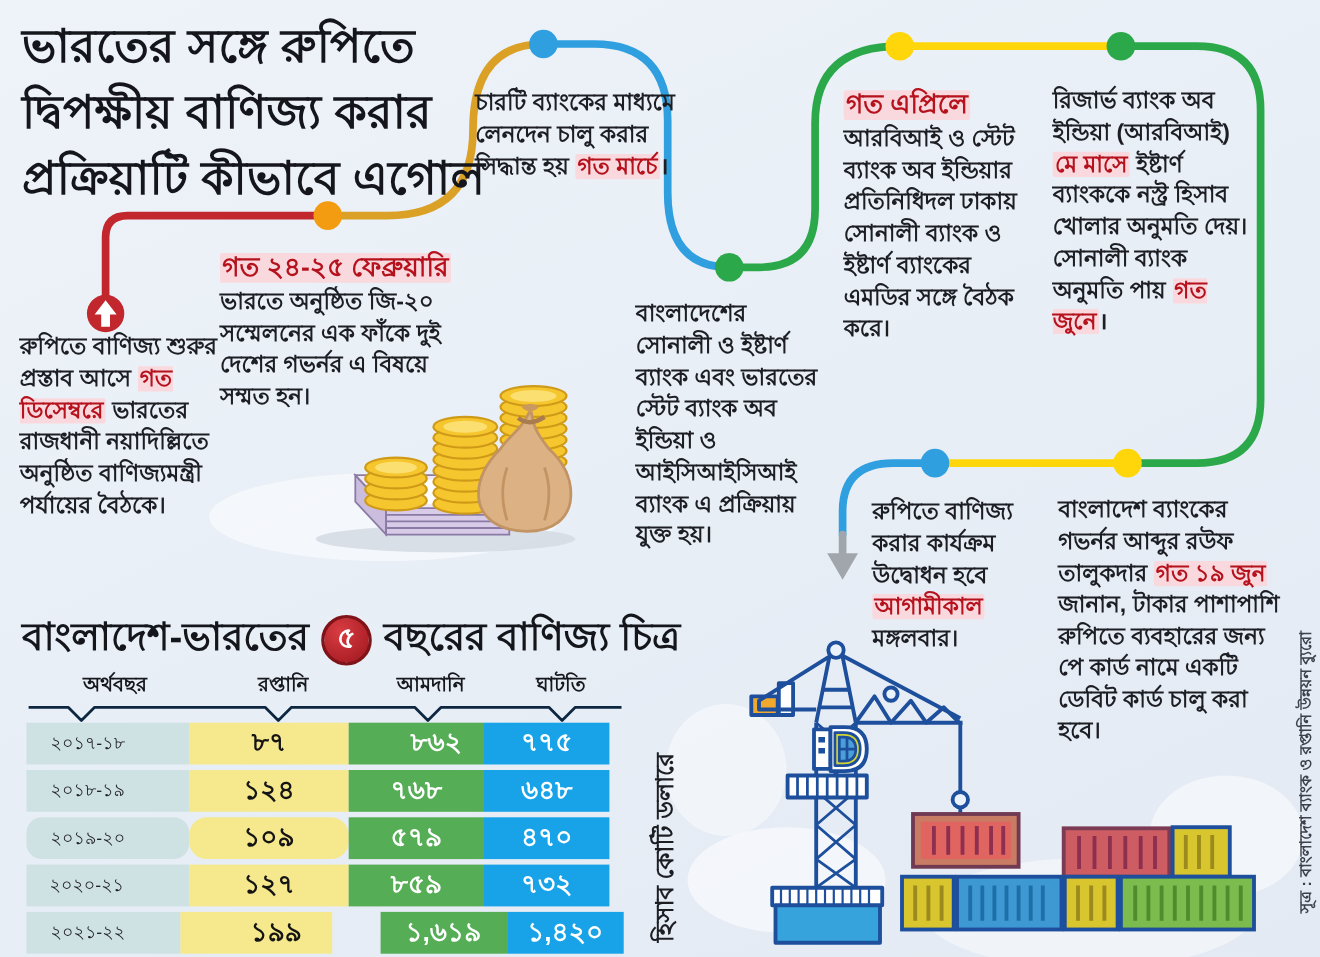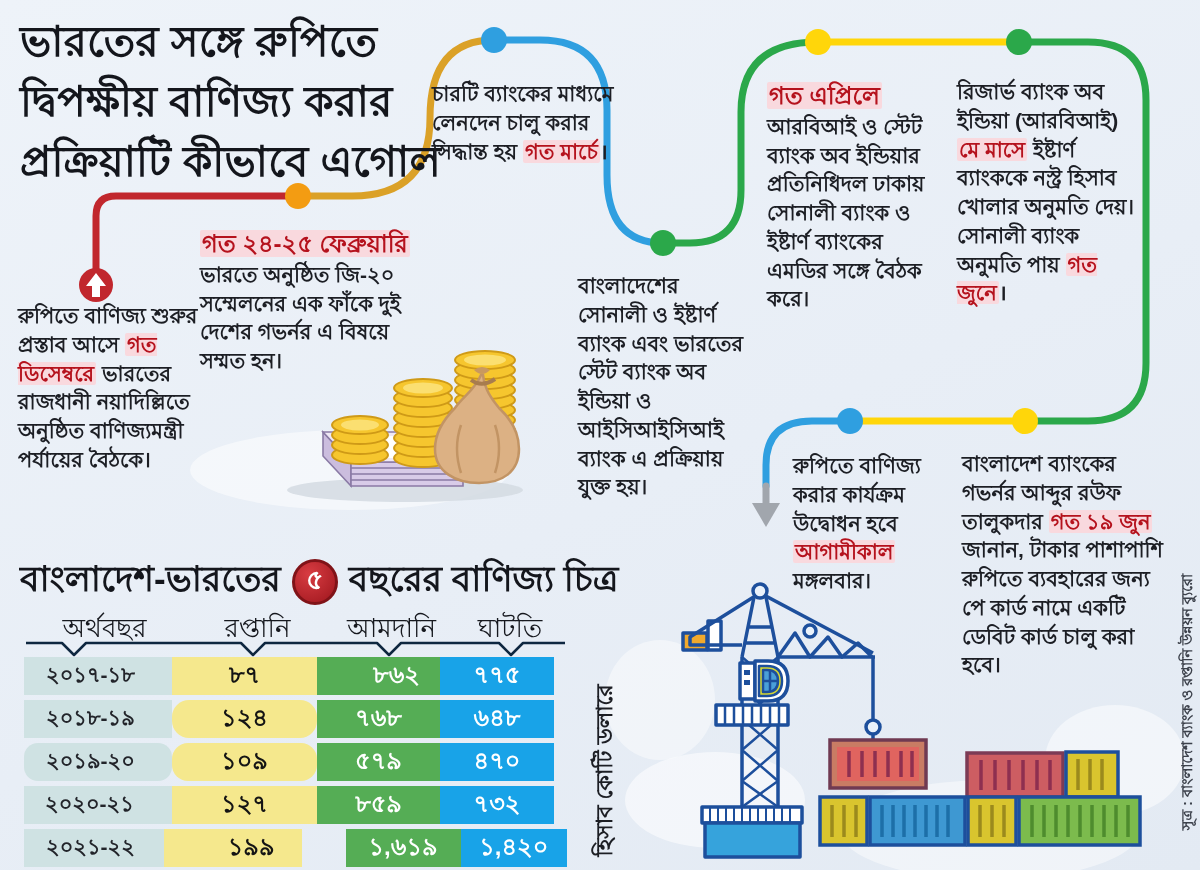--- a/index.html
+++ b/index.html
@@ -27,31 +27,31 @@
   .e7{left:962px;top:450px;width:206px}
 
   .trade-title{position:absolute;left:20px;top:552px;display:flex;align-items:center;gap:11px;
     font-size:35px;font-weight:800;color:#14161c}
   .badge{width:46px;height:46px;border-radius:50%;flex:0 0 auto;
     background:radial-gradient(circle at 35% 30%,#d83c42,#9e161d);
     border:3px solid #801318;box-sizing:border-box;color:#fff;
     display:flex;align-items:center;justify-content:center;font-size:27px;font-weight:800}
 
   .thead{position:absolute;left:24px;top:608px;width:543px;display:flex;
-    font-size:26px;font-weight:400;color:#16181e}
+    font-size:18px;font-weight:700;color:#16181e}
   .th{display:flex;align-items:center;justify-content:center}
   .h0{width:161px}.h1{width:145px}.h2{width:123px}.h3{width:114px}
 
   .rows{position:absolute;left:24px;top:657px;width:543px;display:flex;
     flex-direction:column;gap:5px}
   .row{display:flex;height:38px}
   .cell{display:flex;align-items:center;justify-content:center;box-sizing:border-box;
     font-weight:800;font-size:24px}
   .c0{width:148px;background:#cfe2e3;justify-content:flex-start;padding-left:22px;
-    font-size:21px;font-weight:700;color:#22242a}
+    font-size:16px;font-weight:400;color:#22242a}
   .c1{width:145px;background:#f5e88d;color:#141414}
   .c2{width:123px;background:#55ad55;color:#fff}
   .c3{width:114px;background:#18a3e8;color:#fff}
 
   .unit-note{position:absolute;left:510px;top:752px;width:190px;text-align:center;
     font-size:22px;font-weight:700;color:#1c1e24;transform:rotate(-90deg)}
   .source{position:absolute;left:1016px;top:690px;width:344px;text-align:center;
     font-size:14.5px;font-weight:600;color:#3c414b;transform:rotate(-90deg)}
 </style>
 </head>
@@ -184,21 +184,21 @@
 
   <div class="rows">
       <div class="row">
         <div class="cell c0" style="background: rgb(207, 226, 227);">২০১৭-১৮</div>
         <div class="cell c1" style="background: rgb(245, 232, 141);">৮৭</div>
         <div class="cell c2" style="background: rgb(85, 173, 85); padding-left: 36px;">৮৬২</div>
         <div class="cell c3" style="background: rgb(24, 163, 232);">৭৭৫</div>
       </div>
       <div class="row">
         <div class="cell c0" style="background: rgb(207, 226, 227);">২০১৮-১৯</div>
-        <div class="cell c1" style="background: rgb(245, 232, 141); border-radius: 17px;">১২৪</div>
+        <div class="cell c1" style="background: rgb(245, 232, 141);">১২৪</div>
         <div class="cell c2" style="background: rgb(85, 173, 85);">৭৬৮</div>
         <div class="cell c3" style="background: rgb(24, 163, 232);">৬৪৮</div>
       </div>
       <div class="row">
         <div class="cell c0" style="background: rgb(207, 226, 227); border-radius: 14px;">২০১৯-২০</div>
         <div class="cell c1" style="background: rgb(245, 232, 141); border-radius: 16px;">১০৯</div>
         <div class="cell c2" style="background: rgb(85, 173, 85);">৫৭৯</div>
         <div class="cell c3" style="background: rgb(24, 163, 232);">৪৭০</div>
       </div>
       <div class="row">

